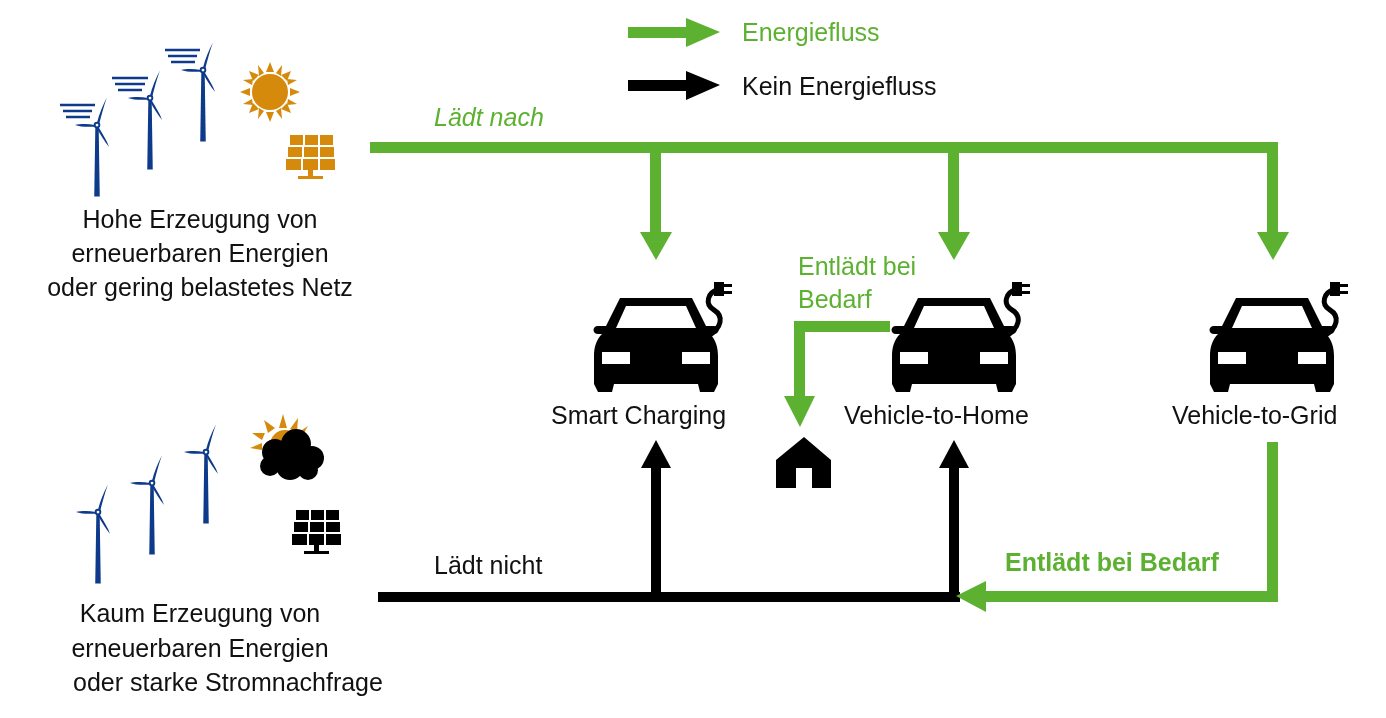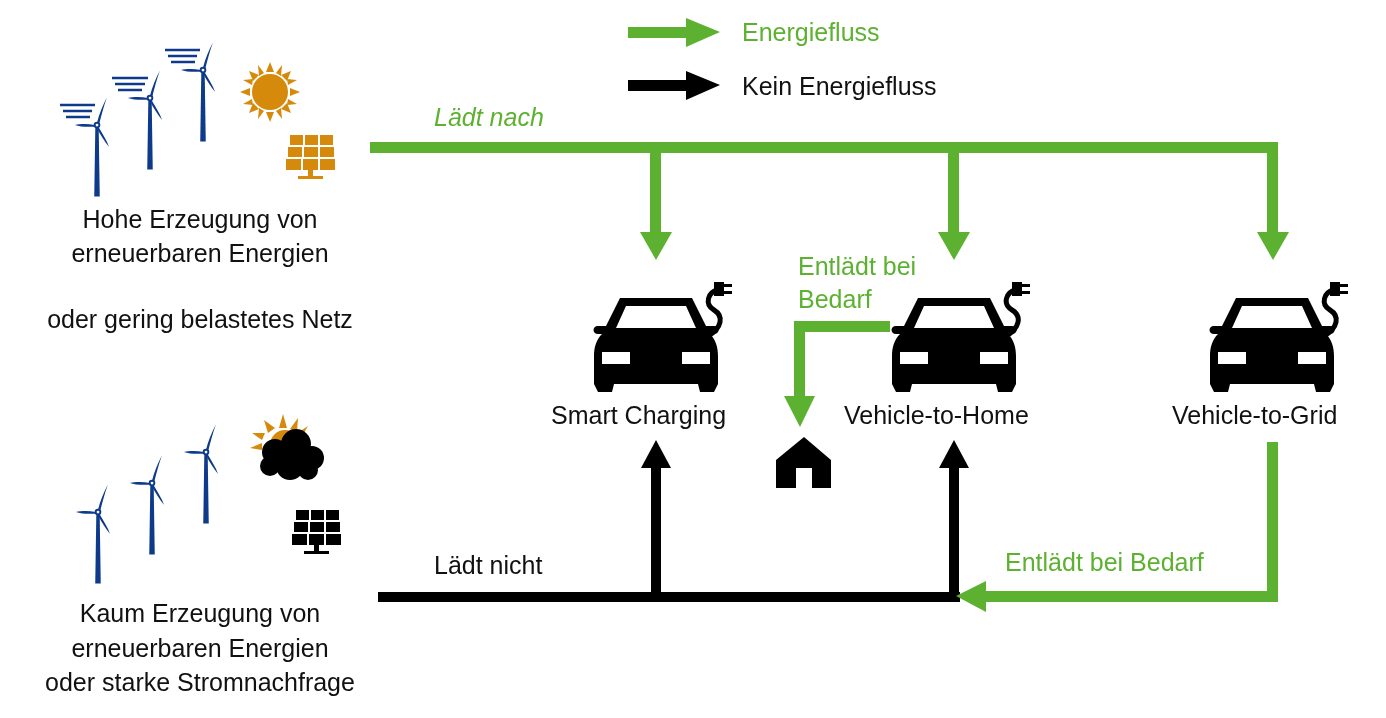--- a/index.html
+++ b/index.html
@@ -173,27 +173,27 @@
   </g>
 </svg>
 
 <div class="lbl green" style="left:742px;top:16px;">Energiefluss</div>
 <div class="lbl black" style="left:742px;top:70px;">Kein Energiefluss</div>
 
 <div class="lbl green" style="left:434px;top:101px;font-style:italic;">Lädt nach</div>
 
 <div class="lbl black center" style="left:10px;top:203px;width:380px;">Hohe Erzeugung von</div>
 <div class="lbl black center" style="left:10px;top:237px;width:380px;">erneuerbaren Energien</div>
-<div class="lbl black center" style="left:10px;top:271px;width:380px;margin-top:32px;">oder gering belastetes Netz</div>
+<div class="lbl black center" style="left:10px;top:271px;width:380px;">oder gering belastetes Netz</div>
 
 <div class="lbl green" style="left:798px;top:250px;">Entlädt bei</div>
 <div class="lbl green" style="left:798px;top:283px;">Bedarf</div>
 
 <div class="lbl black" style="left:551px;top:399px;">Smart Charging</div>
 <div class="lbl black" style="left:844px;top:399px;">Vehicle-to-Home</div>
 <div class="lbl black" style="left:1172px;top:399px;">Vehicle-to-Grid</div>
 
 <div class="lbl black" style="left:434px;top:549px;">Lädt nicht</div>
-<div class="lbl green" style="left:1005px;top:546px;">Entlädt bei Bedarf</div>
+<div class="lbl green" style="left:1005px;top:546px;font-weight:bold;">Entlädt bei Bedarf</div>
 
 <div class="lbl black center" style="left:0px;top:597px;width:400px;">Kaum Erzeugung von</div>
 <div class="lbl black center" style="left:0px;top:632px;width:400px;">erneuerbaren Energien</div>
-<div class="lbl black center" style="left:0px;top:666px;width:400px;">oder starke Stromnachfrage</div>
+<div class="lbl black center" style="left:0px;top:666px;width:400px;padding-left:28px;">oder starke Stromnachfrage</div>
 
 </body></html>

